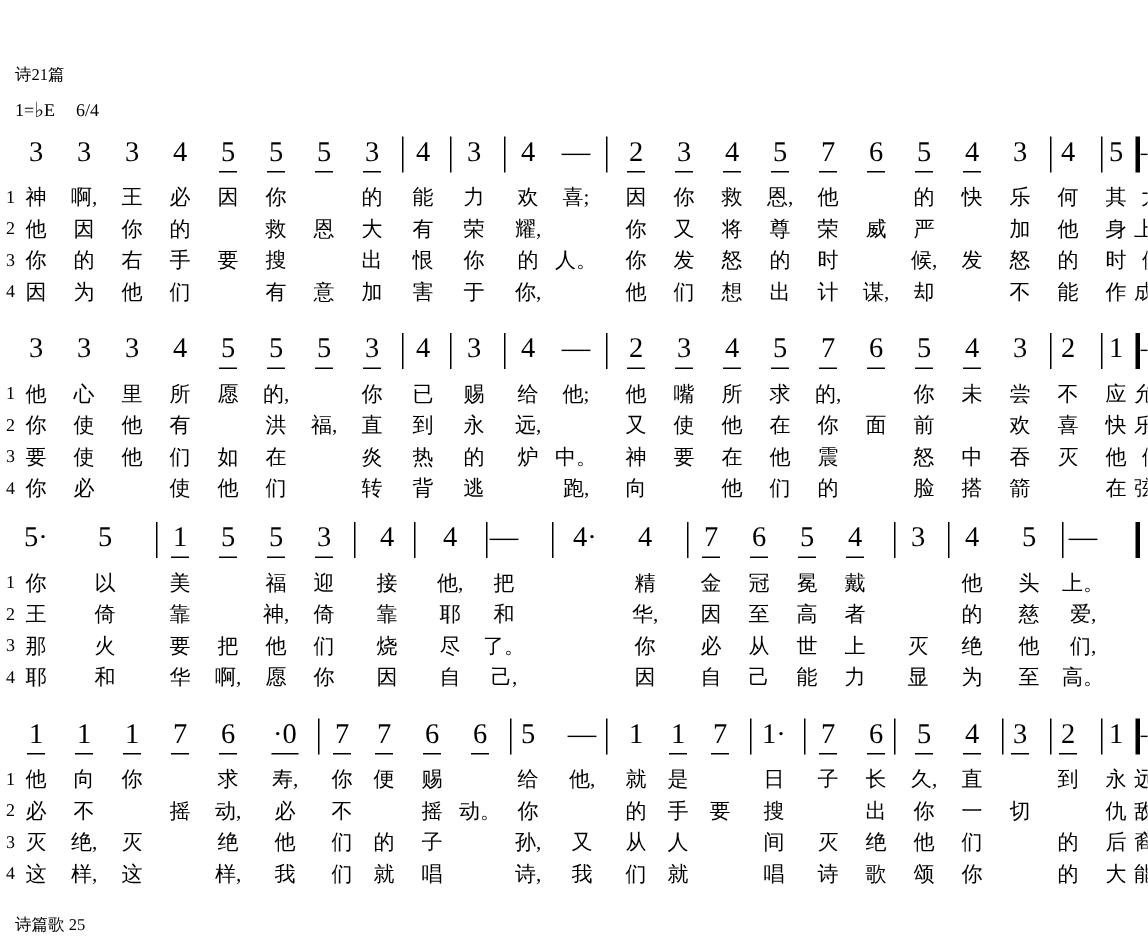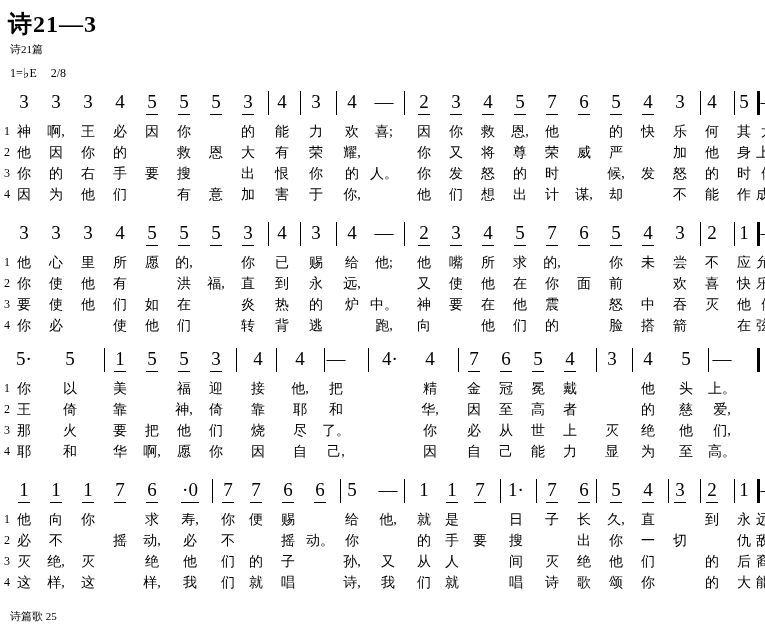--- a/index.html
+++ b/index.html
@@ -72,25 +72,24 @@
   .footer{
     position:absolute;left:10px;top:609px;font-size:11px;
   }
 </style>
 </head>
 <body>
 
 <div class="page">
 
   <div class="hdr">
-    <div class="song-no">诗21—3</div>
   </div>
   <div class="subtitle">诗21篇</div>
   <div class="keysig">
-    <span>1=</span><span class="flat">♭</span><span>E</span><span class="meter">2/8</span>
+    <span>1=</span><span class="flat">♭</span><span>E</span><span class="meter">6/4</span>
   </div>
 
   <div id="systems">
       <div class="sys" style="top: 89px;">
         <div class="notes">
           <div class="note" style="left: 10px; top: 2px; width: 28px;"><span class="body">3</span></div>
           <div class="note" style="left: 42px; top: 2px; width: 28px;"><span class="body">3</span></div>
           <div class="note" style="left: 74px; top: 2px; width: 28px;"><span class="body">3</span></div>
           <div class="note" style="left: 106px; top: 2px; width: 28px;"><span class="body">4</span></div>
           <div class="note u1" style="left: 138px; top: 2px; width: 28px;"><span class="body">5</span></div>

